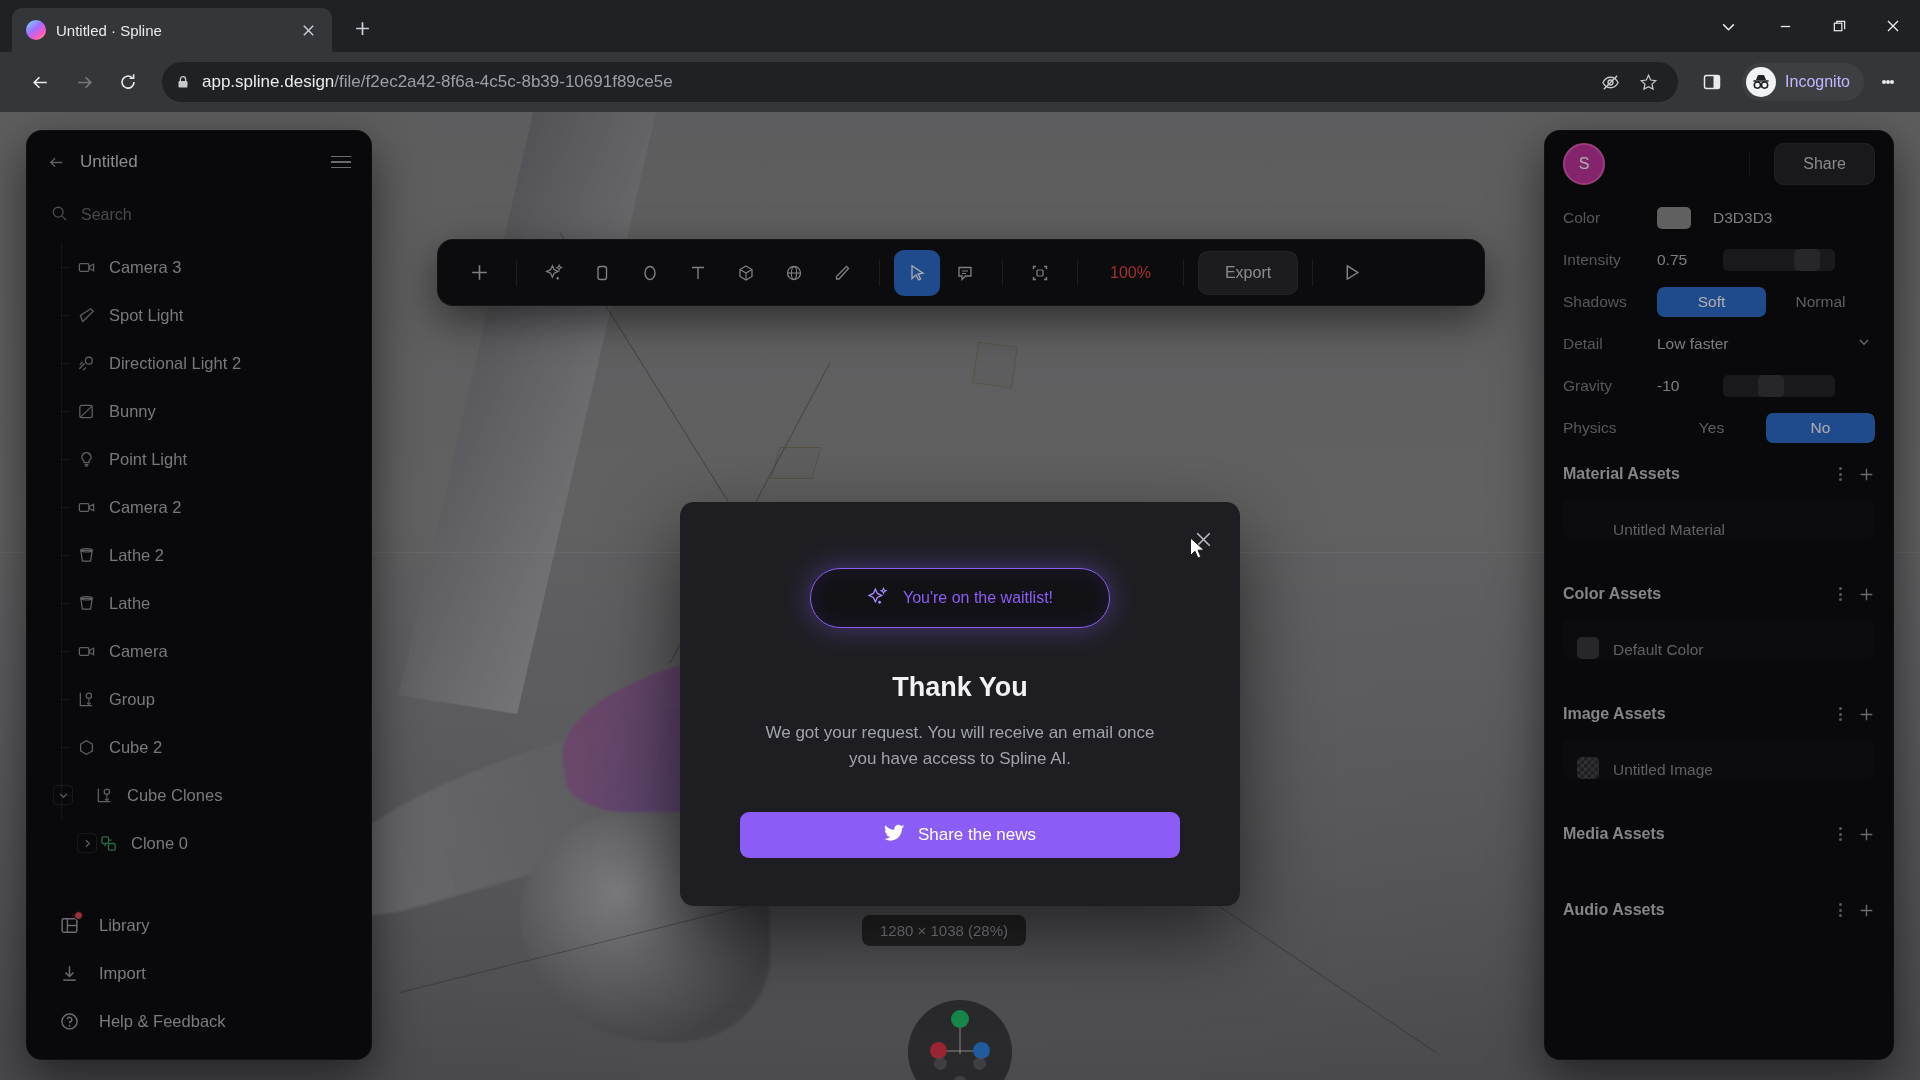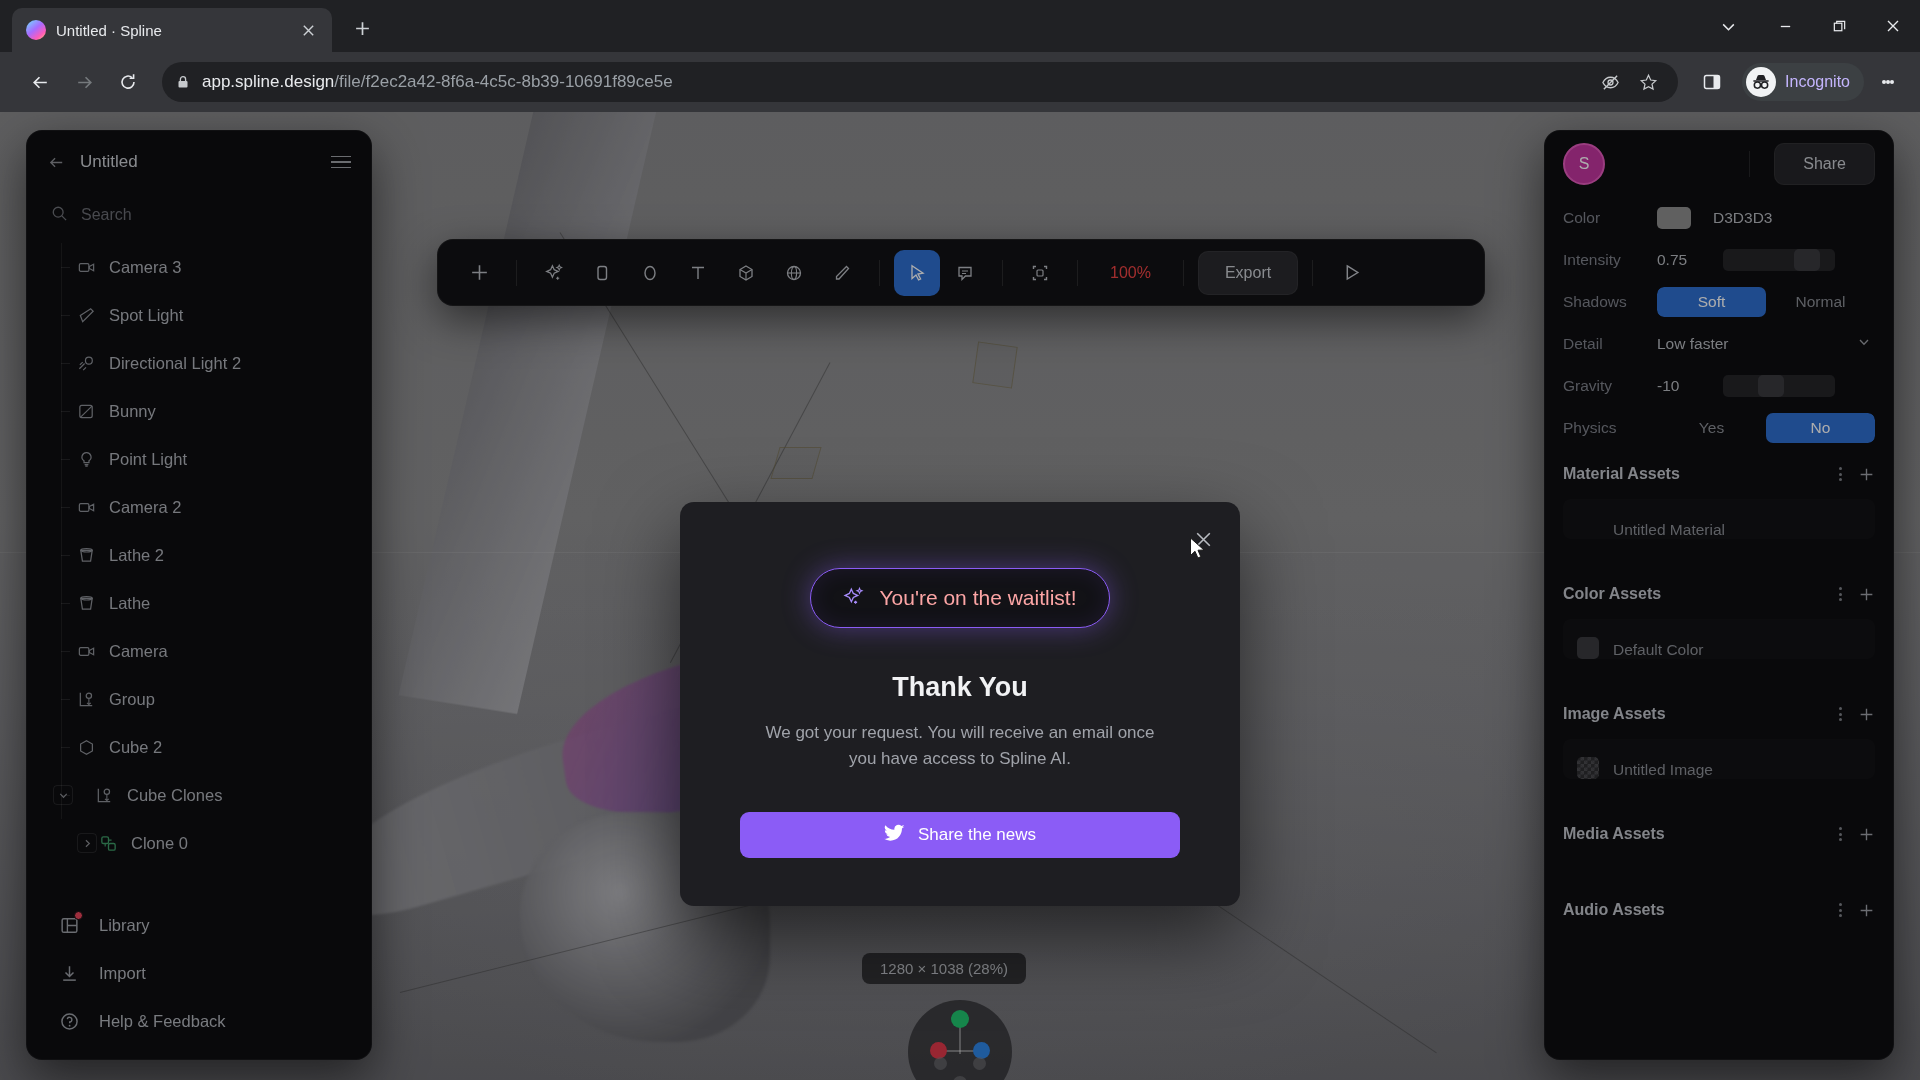--- a/index.html
+++ b/index.html
@@ -311,21 +311,21 @@
     background-image:
       linear-gradient(45deg, #4a4a4e 25%, transparent 25%, transparent 75%, #4a4a4e 75%),
       linear-gradient(45deg, #4a4a4e 25%, transparent 25%, transparent 75%, #4a4a4e 75%);
     background-size: 7px 7px; background-position: 0 0, 3.5px 3.5px;
     background-color: #2e2e31;
   }
   .asset-pad { height: 26px; }
 
   
   .res-badge {
-    position: absolute; left: 862px; top: 841px;
+    position: absolute; left: 862px; top: 803px;
     padding: 7px 18px; border-radius: 8px;
     background: rgba(35,35,38,0.80); color: #c5c8ce; font-size: 15px;
   }
   .gizmo {
     position: absolute; left: 908px; top: 888px;
     width: 104px; height: 104px; border-radius: 50%;
     background: rgba(42,42,46,0.72);
   }
   .giz-dot { position: absolute; border-radius: 50%; }
   .giz-line { position: absolute; background: rgba(255,255,255,0.35); }
@@ -344,21 +344,21 @@
     width: 30px; height: 30px; display: flex;
     align-items: center; justify-content: center; color: #b8bbc1;
   }
   .pill {
     margin-top: 66px; width: 300px; height: 60px;
     border-radius: 30px; background: #121216;
     border: 1.5px solid #8b5cf6;
     box-shadow: 0 0 28px rgba(139,92,246,0.42), inset 0 0 22px rgba(139,92,246,0.10);
     display: flex; align-items: center; justify-content: center; gap: 13px;
   }
-  .pill-text { color: #fca5a5; font-size: 21px; }
+  .pill-text { color: #8b5cf6; font-size: 16px; }
   .modal-h1 {
     margin-top: 44px; color: #f1f2f4; font-size: 27px; font-weight: bold;
   }
   .modal-p {
     margin-top: 17px; width: 400px; text-align: center;
     color: #a0a3aa; font-size: 17px; line-height: 1.52;
   }
   .share-news {
     margin-top: 40px; width: 440px; height: 46px;
     border-radius: 9px; background: #8b5cf6;

